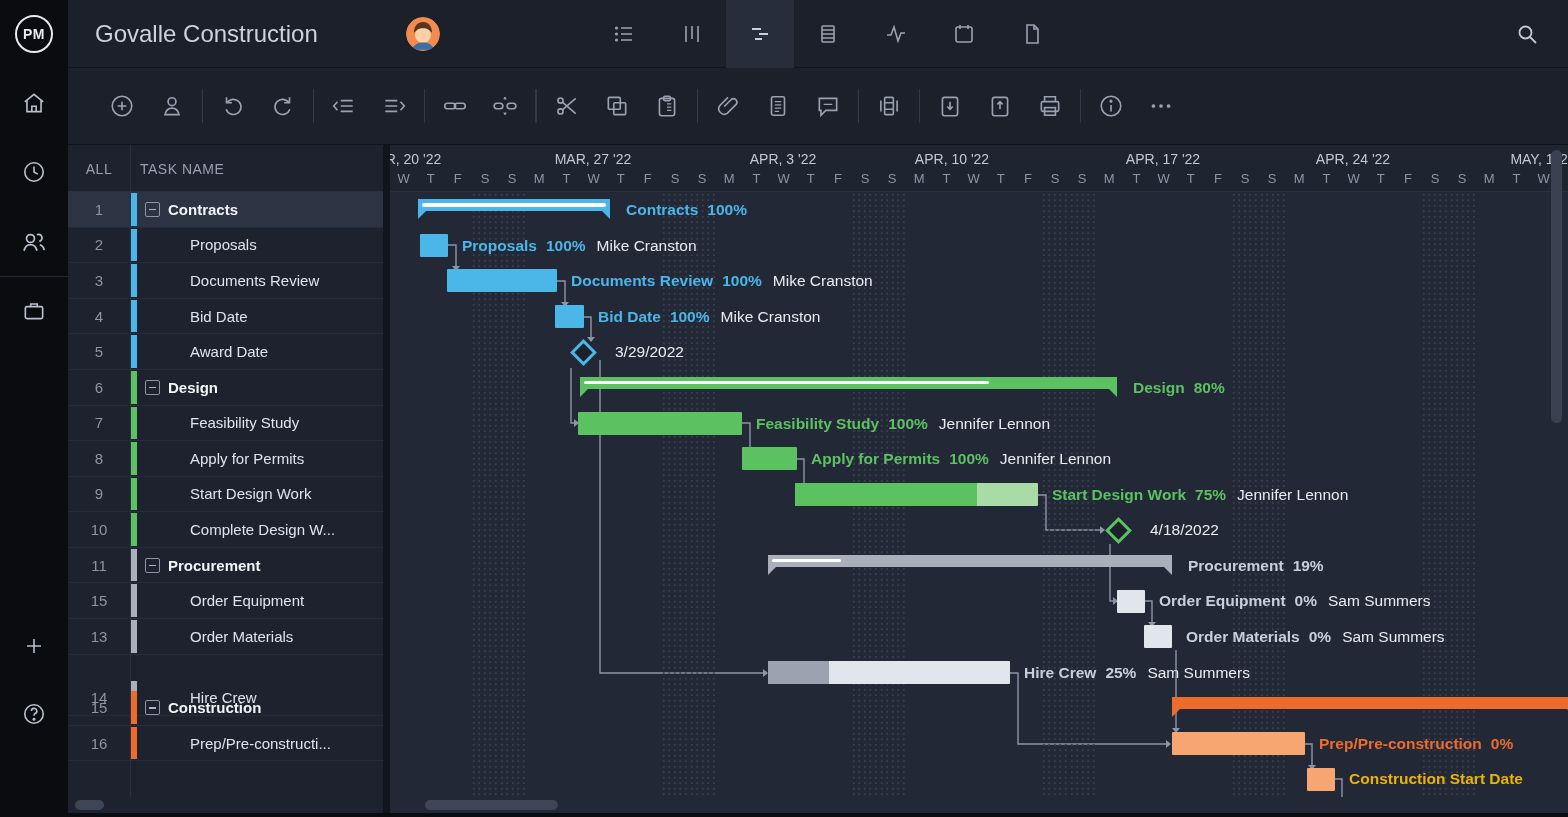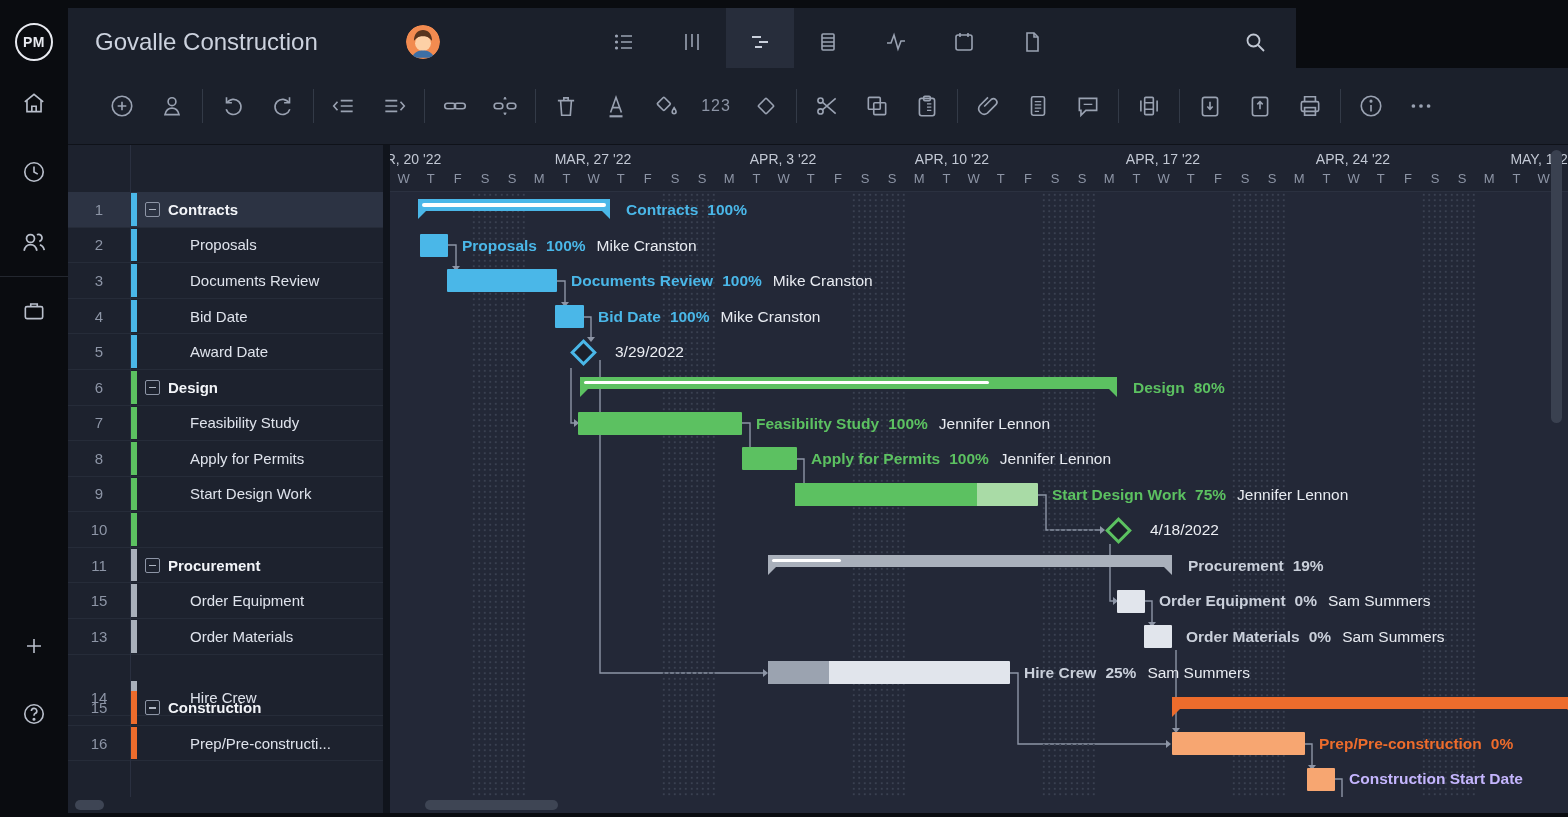--- a/index.html
+++ b/index.html
@@ -1,21 +1,21 @@
 <!DOCTYPE html>
 <html><head>
 <meta charset="utf-8">
 <style>
   * { margin:0; padding:0; box-sizing:border-box; }
   html,body { width:1568px; height:817px; overflow:hidden; background:#0a0c10;
     font-family:"Liberation Sans", sans-serif; }
   #app { position:relative; width:1568px; height:817px; }
 
   
-  .top-header { position:absolute; left:0; top:8px; width:1296px; height:68px; background:#1b202b; border-bottom:1px solid #10141c; }
+  .top-header { position:absolute; left:0; top:0; width:1568px; height:68px; background:#1b202b; border-bottom:1px solid #10141c; }
   .logo-box { position:absolute; left:0; top:0; width:68px; height:68px; background:#0a0c10; display:flex; align-items:center; justify-content:center; }
   .logo-circle { width:38px; height:38px; border:2px solid #e8eaf0; border-radius:50%; color:#e8eaf0; font-weight:bold; font-size:14px; display:flex; align-items:center; justify-content:center; letter-spacing:.5px; }
   .proj-title { position:absolute; left:95px; top:0; height:68px; display:flex; align-items:center; color:#ccd2de; font-size:24px; font-weight:400; }
   .title-avatar { position:absolute; left:406px; top:17px; width:34px; height:34px; border-radius:50%; overflow:hidden; }
   .view-tabs { position:absolute; left:590px; top:0; height:68px; display:flex; }
   .view-tab { width:68px; height:68px; display:flex; align-items:center; justify-content:center; color:#9aa2b2; cursor:pointer; }
   .view-tab.active { background:#272d3b; color:#c9cfdb; }
   .search-btn { position:absolute; right:18px; top:0; height:68px; width:46px; display:flex; align-items:center; justify-content:center; color:#c2c8d4; }
 
   
@@ -207,45 +207,20 @@
         </span>
       <span class="tb-icon">
           <svg class="ic" width="26" height="26" viewBox="0 0 24 24" fill="none" stroke="currentColor" stroke-width="1.5">
             <rect x="2" y="9.5" width="8" height="5" rx="2.5"></rect>
             <rect x="14" y="9.5" width="8" height="5" rx="2.5"></rect>
             <path d="M11 6l1-2M13 6l-1-2M11 18l1 2M13 18l-1 2" stroke-width="1.2"></path>
           </svg>
         </span>
     </div>
     <div class="tb-divider"></div>
-    <div class="tb-group">
-      <span class="tb-icon">
-          <svg class="ic" width="26" height="26" viewBox="0 0 24 24" fill="none" stroke="currentColor" stroke-width="1.5">
-            <path d="M4.5 7h15M10 7V4.5h4V7M7 7l1 13.5h8L17 7"></path>
-          </svg>
-        </span>
-      <span class="tb-icon">
-          <svg class="ic" width="26" height="26" viewBox="0 0 24 24" fill="none" stroke="currentColor" stroke-width="1.5">
-            <path d="M7 18 12 4l5 14M8.8 13.5h6.4"></path>
-            <path d="M6 21.5h12" stroke-width="2"></path>
-          </svg>
-        </span>
-      <span class="tb-icon">
-          <svg class="ic" width="26" height="26" viewBox="0 0 24 24" fill="none" stroke="currentColor" stroke-width="1.5">
-            <rect x="5.5" y="5.5" width="9" height="9" rx="1" transform="rotate(45 10 10)"></rect>
-            <path d="M19.5 13.5c1.2 1.8 1.8 2.8 1.8 3.8a1.8 1.8 0 1 1-3.6 0c0-1 .6-2 1.8-3.8z"></path>
-          </svg>
-        </span>
-      <span class="tb-icon tb-123">123</span>
-      <span class="tb-icon">
-          <svg class="ic" width="26" height="26" viewBox="0 0 24 24" fill="none" stroke="currentColor" stroke-width="1.5">
-            <rect x="6.8" y="6.8" width="10.4" height="10.4" rx="1" transform="rotate(45 12 12)"></rect>
-          </svg>
-        </span>
-    </div>
     <div class="tb-divider"></div>
     <div class="tb-group">
       <span class="tb-icon">
           <svg class="ic" width="26" height="26" viewBox="0 0 24 24" fill="none" stroke="currentColor" stroke-width="1.5">
             <circle cx="6" cy="7" r="2.4"></circle>
             <circle cx="6" cy="17" r="2.4"></circle>
             <path d="M8 8.6 20 19M8 15.4 20 5"></path>
           </svg>
         </span>
       <span class="tb-icon">
@@ -370,20 +345,24 @@
         <svg class="ic" width="26" height="26" viewBox="0 0 24 24" fill="none" stroke="currentColor" stroke-width="1.5">
           <circle cx="12" cy="12" r="8.5"></circle>
           <path d="M9.6 9.2a2.5 2.5 0 1 1 3.4 2.4c-.8.4-1 1-1 1.9"></path>
           <circle cx="12" cy="16.8" r="0.7" fill="currentColor"></circle>
         </svg>
       </div>
 
   </div>
 
   <div class="task-panel">
+    <div class="tp-header">
+      <div class="tp-col-all">ALL</div>
+      <div class="tp-col-task">TASK NAME</div>
+    </div>
     <div class="tp-rows" id="tpRows">
         <div class="tp-row selected" style="top: 0px; height: 35.5882px;">
           <div class="tp-num">1</div>
           <div class="tp-strip" style="background: rgb(74, 183, 232);"></div>
           <div class="tp-name parent"><span class="collapse-box"></span>Contracts</div>
         </div>
         <div class="tp-row" style="top: 35.5882px; height: 35.5882px;">
           <div class="tp-num">2</div>
           <div class="tp-strip" style="background: rgb(74, 183, 232);"></div>
           <div class="tp-name child-pad">Proposals</div>
@@ -419,20 +398,21 @@
           <div class="tp-name child-pad">Apply for Permits</div>
         </div>
         <div class="tp-row" style="top: 284.706px; height: 35.5882px;">
           <div class="tp-num">9</div>
           <div class="tp-strip" style="background: rgb(92, 193, 97);"></div>
           <div class="tp-name child-pad">Start Design Work</div>
         </div>
         <div class="tp-row" style="top: 320.294px; height: 35.5882px;">
           <div class="tp-num">10</div>
           <div class="tp-strip" style="background: rgb(92, 193, 97);"></div>
+          <div class="tp-name child-pad">Complete Design W...</div>
         </div>
         <div class="tp-row" style="top: 355.882px; height: 35.5882px;">
           <div class="tp-num">11</div>
           <div class="tp-strip" style="background: rgb(169, 176, 187);"></div>
           <div class="tp-name parent"><span class="collapse-box"></span>Procurement</div>
         </div>
         <div class="tp-row" style="top: 391.471px; height: 35.5882px;">
           <div class="tp-num">15</div>
           <div class="tp-strip" style="background: rgb(169, 176, 187);"></div>
           <div class="tp-name child-pad">Order Equipment</div>
@@ -603,21 +583,21 @@
         </div>
         <div class="bar-label" style="left: 634px; top: 462.647px;"><span class="bl-name" style="color: rgb(201, 207, 218);">Hire Crew</span><span class="bl-pct" style="color: rgb(201, 207, 218);">25%</span><span class="bl-assignee">Sam Summers</span></div>
         <div class="sum-bar" style="left: 782px; width: 403px; top: 505.235px; background: rgb(237, 108, 44);">
           <div class="sum-progress" style="width: calc(2% - 8px);"></div>
           <div class="cap l" style="border-top: 8px solid rgb(237, 108, 44); border-right: 8px solid transparent;"></div>
           <div class="cap r" style="border-top: 8px solid rgb(237, 108, 44); border-left: 8px solid transparent;"></div>
         </div>
         <div class="task-bar" style="left: 782px; width: 133px; top: 540.118px; background: rgb(247, 166, 113);"></div>
         <div class="bar-label" style="left: 929px; top: 533.824px;"><span class="bl-name" style="color: rgb(237, 108, 44);">Prep/Pre-construction</span><span class="bl-pct" style="color: rgb(237, 108, 44);">0%</span></div>
         <div class="task-bar" style="left: 917px; width: 28px; top: 575.706px; background: rgb(247, 166, 113);"></div>
-        <div class="bar-label" style="left: 959px; top: 569.412px;"><span class="bl-name" style="color: #c4b5fd;">Construction Start Date</span></div>
+        <div class="bar-label" style="left: 959px; top: 569.412px;"><span class="bl-name" style="color: #eab308;">Construction Start Date</span></div>
       </div>
   </div>
 
   <div class="hscroll-panel">
     <div class="hthumb" style="left:7px;width:29px"></div>
   </div>
   <div class="hscroll-chart">
     <div class="hthumb" style="left:35px;width:133px"></div>
   </div>
   <div class="bottom-strip"></div>

